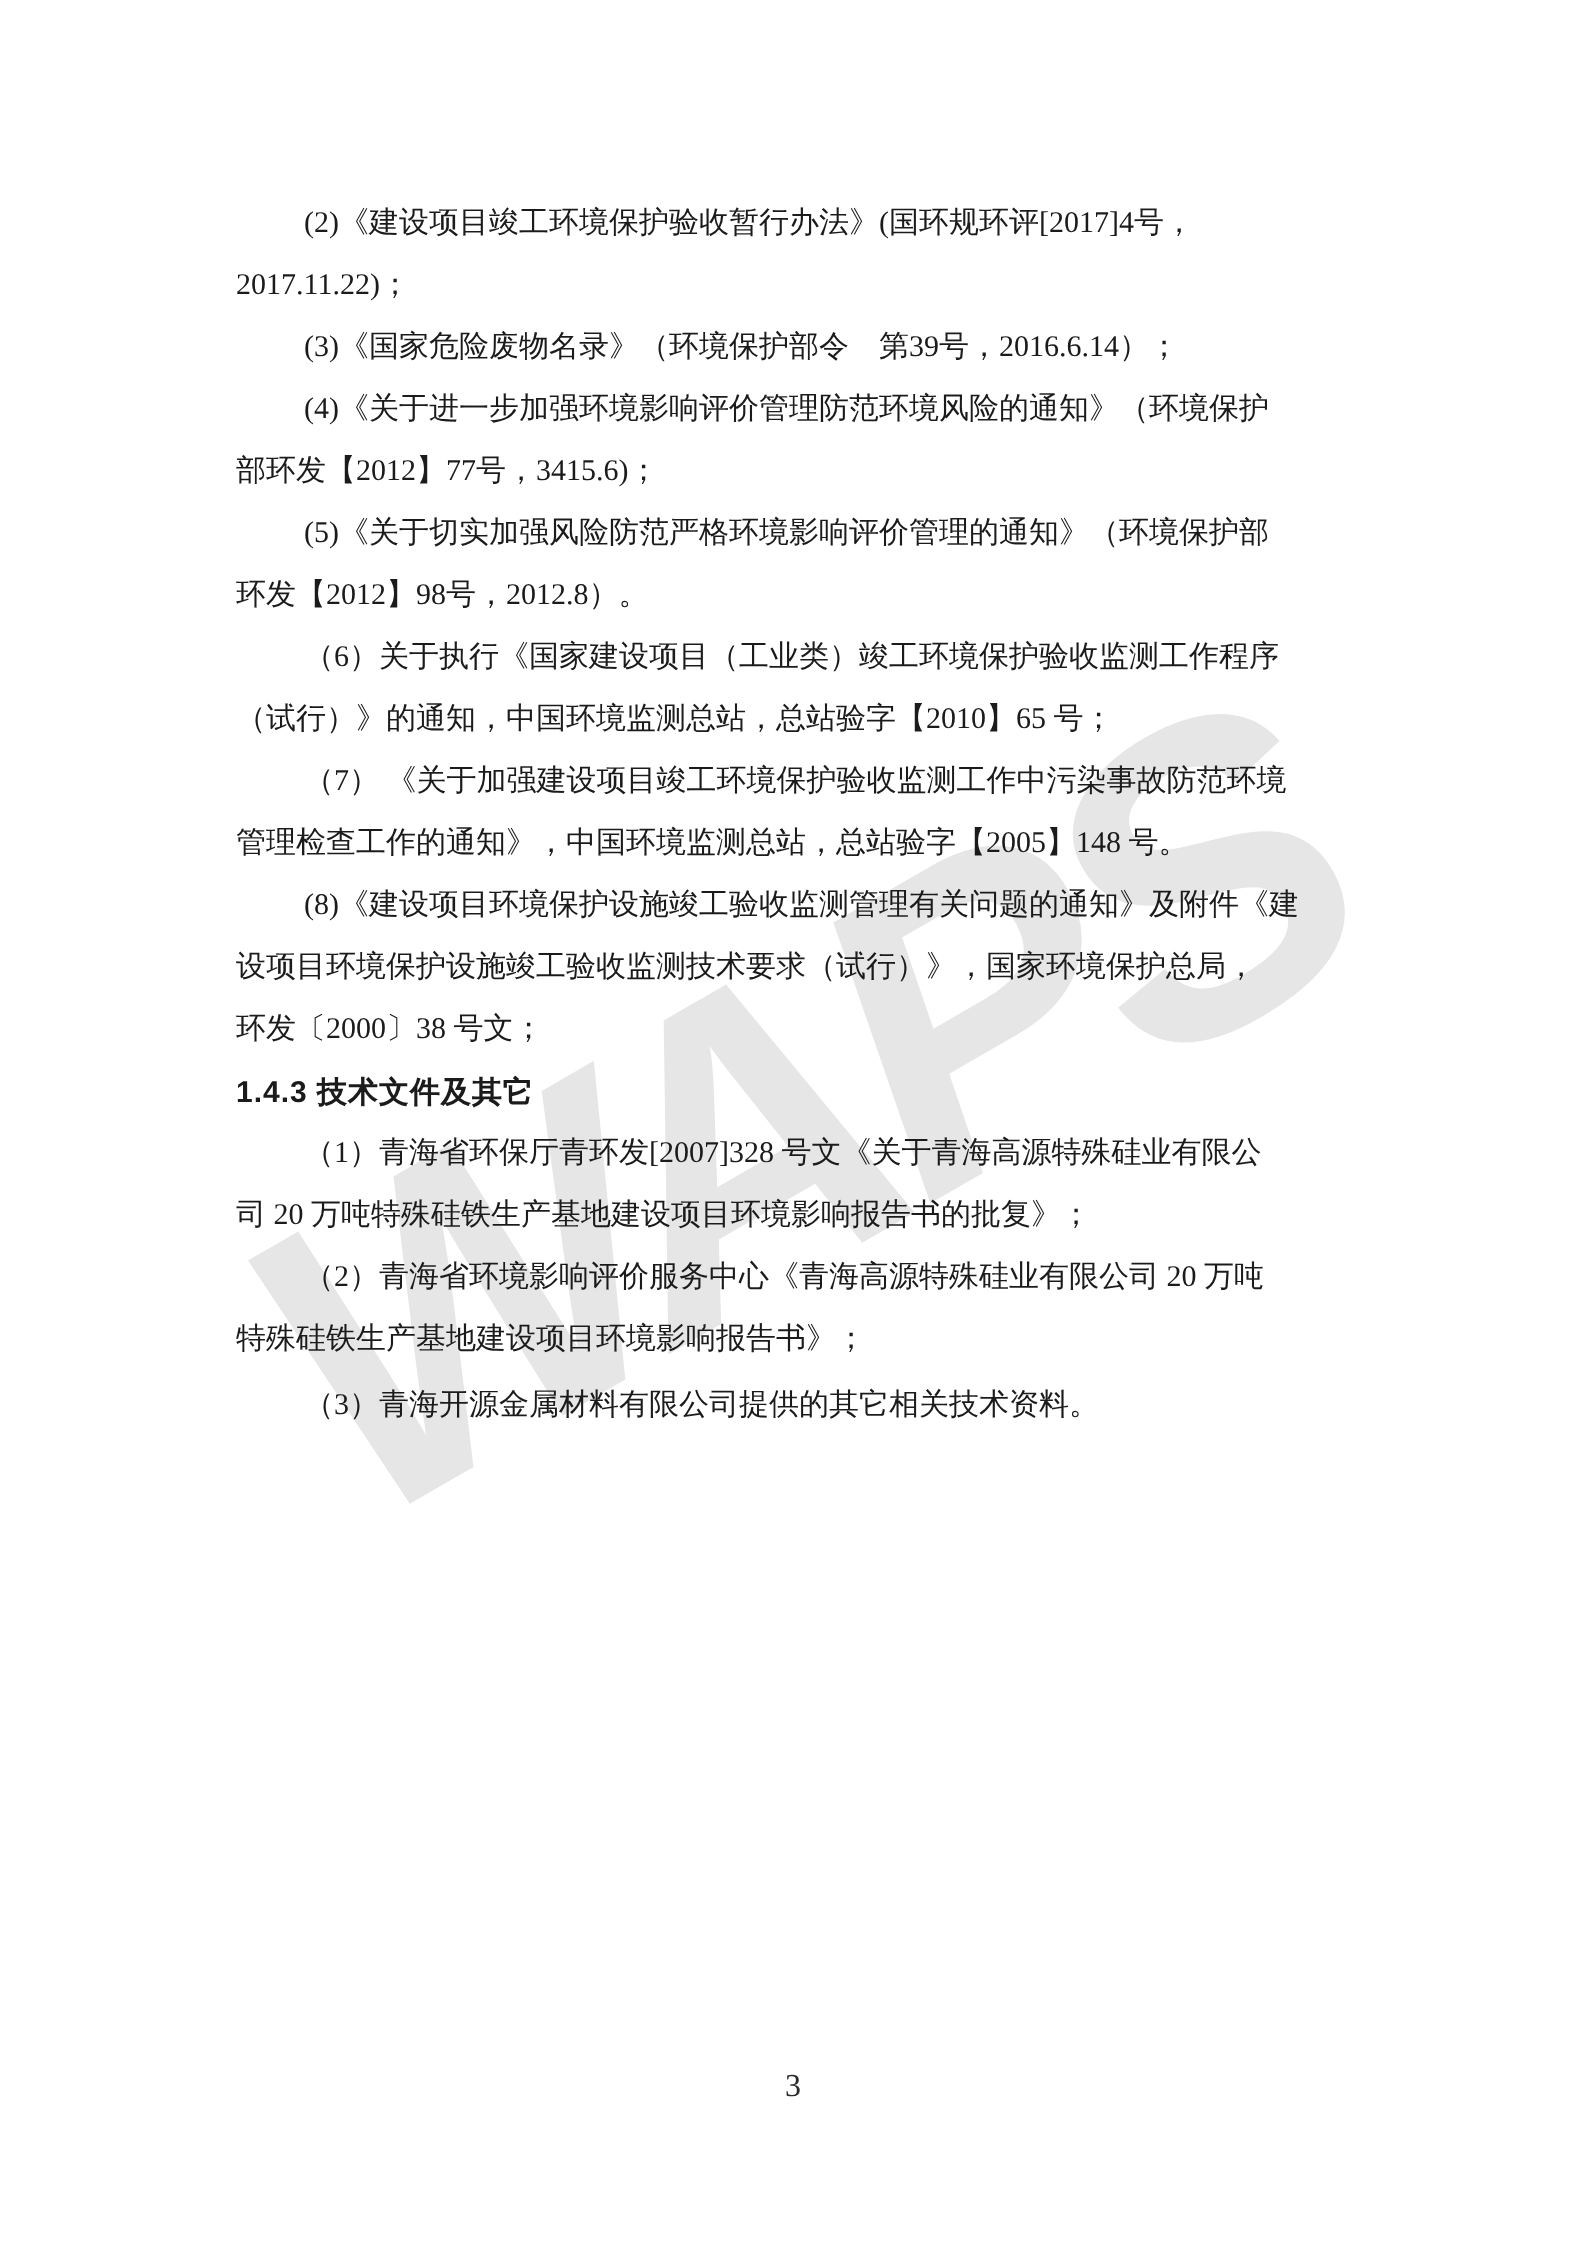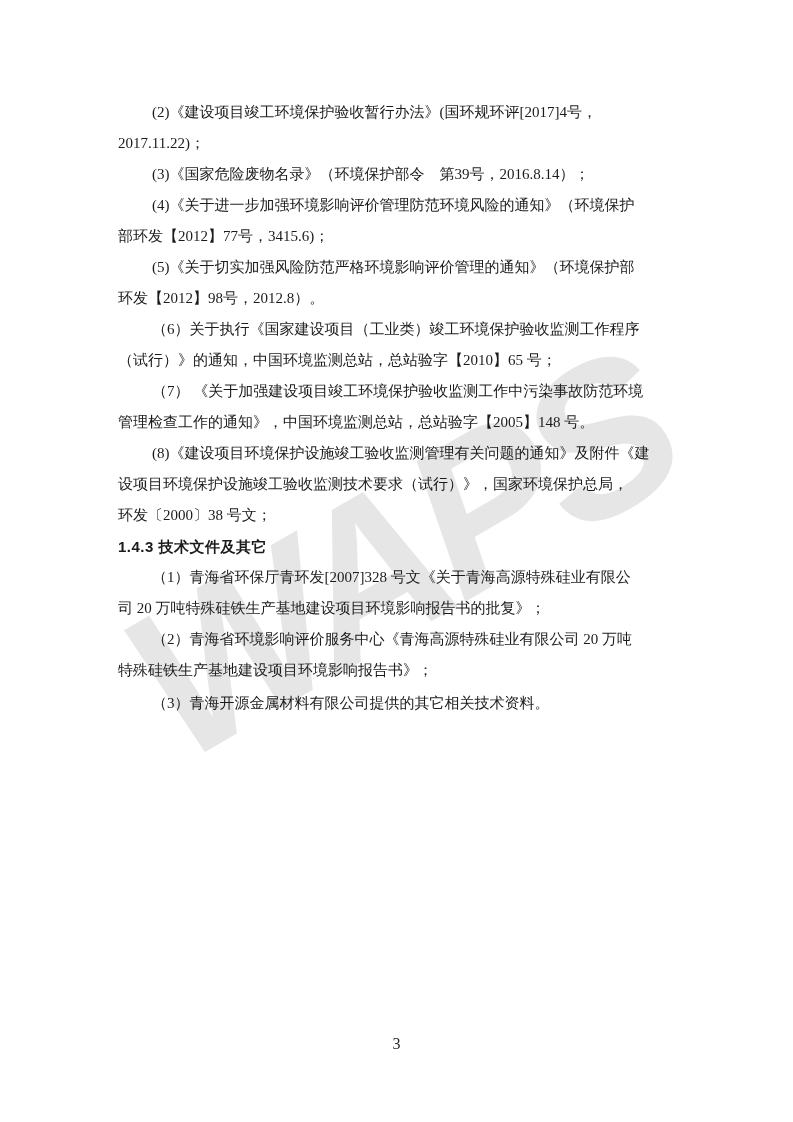--- a/index.html
+++ b/index.html
@@ -73,21 +73,21 @@
 
 <div class="page">
   <div class="watermark">WAPS</div>
 
   <main class="content">
       <div class="para body">
         <div class="line first">(2)《建设项目竣工环境保护验收暂行办法》(国环规环评[2017]4号，</div>
         <div class="line">2017.11.22)；</div>
       </div>
       <div class="para body">
-        <div class="line first">(3)《国家危险废物名录》（环境保护部令　第39号，2016.8.14）；</div>
+        <div class="line first">(3)《国家危险废物名录》（环境保护部令　第39号，2016.6.14）；</div>
       </div>
       <div class="para body">
         <div class="line first">(4)《关于进一步加强环境影响评价管理防范环境风险的通知》（环境保护</div>
         <div class="line">部环发【2012】77号，3415.6)；</div>
       </div>
       <div class="para body">
         <div class="line first">(5)《关于切实加强风险防范严格环境影响评价管理的通知》（环境保护部</div>
         <div class="line">环发【2012】98号，2012.8）。</div>
       </div>
       <div class="para body">

